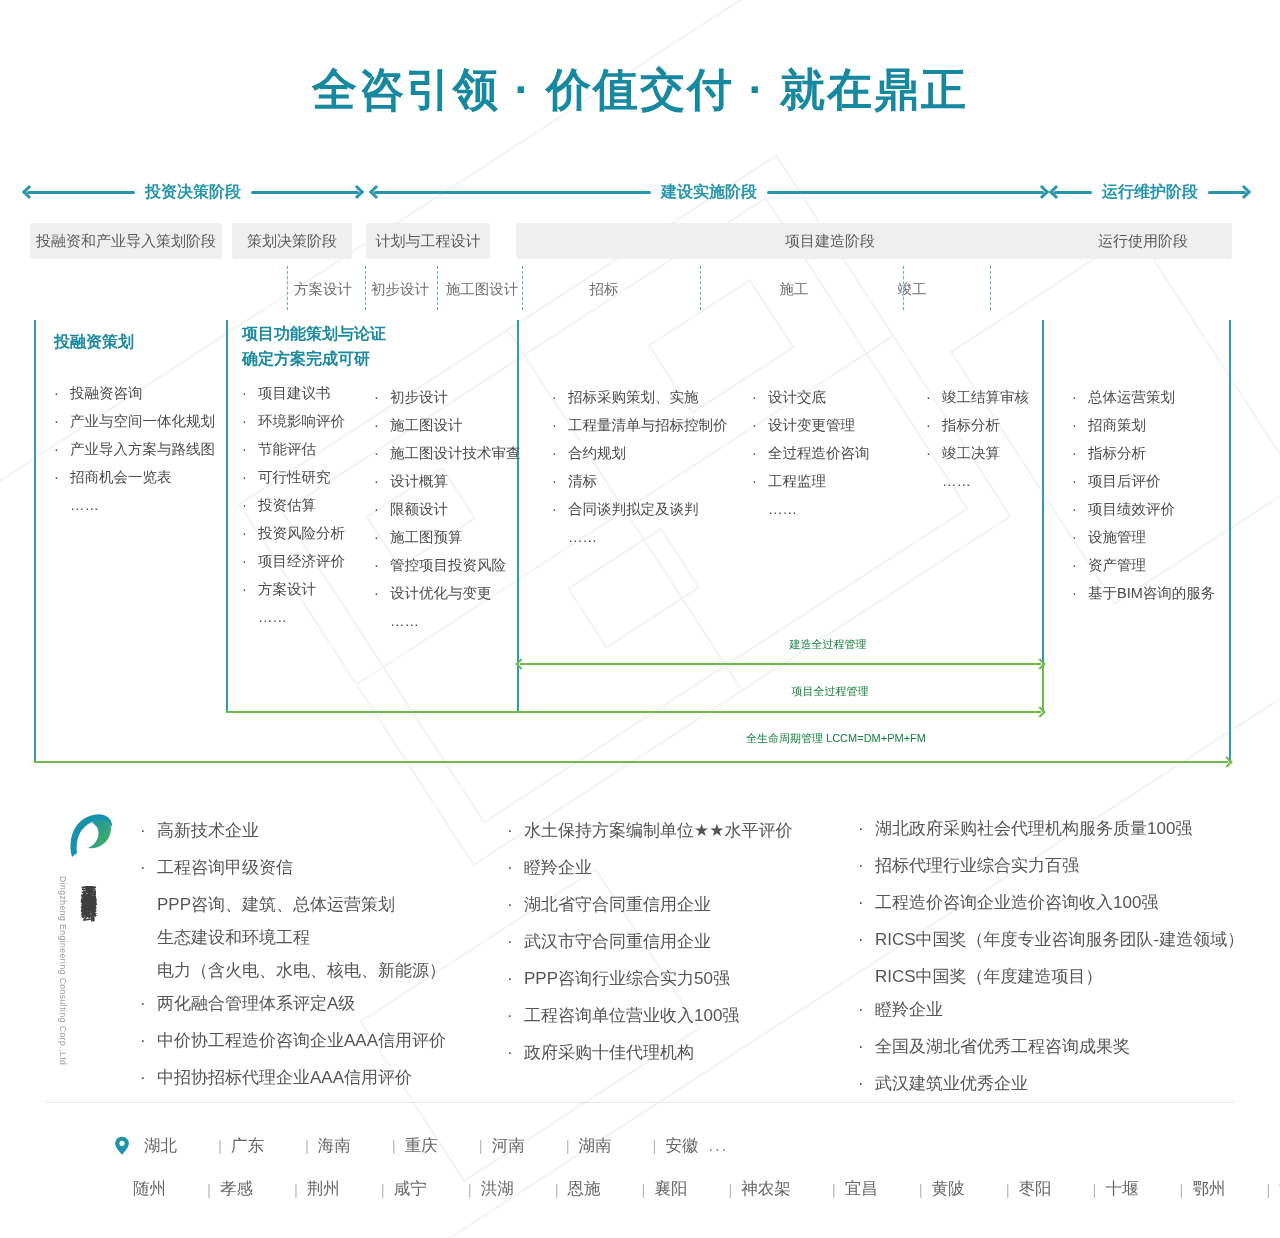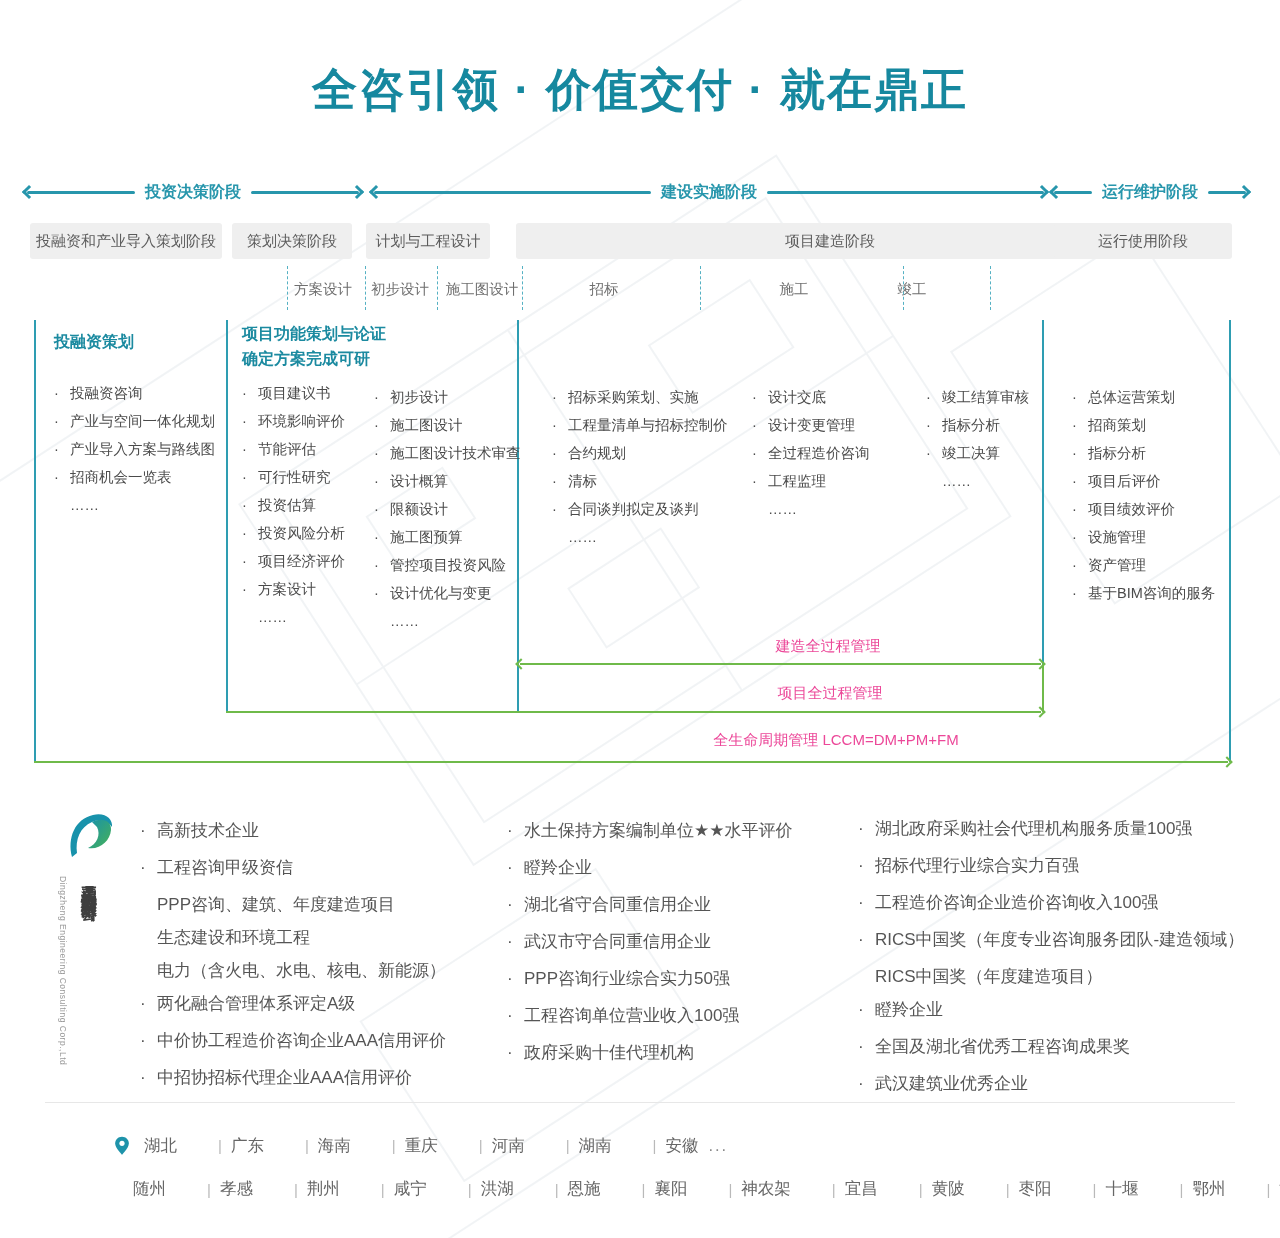--- a/index.html
+++ b/index.html
@@ -60,21 +60,21 @@
   .col li.nb .b { visibility: hidden; }
   .c1 { left: 54px;  top: 384px; }
   .c2 { left: 242px; top: 384px; }
   .c3 { left: 374px; top: 388px; }
   .c4 { left: 552px; top: 388px; }
   .c5 { left: 752px; top: 388px; }
   .c6 { left: 926px; top: 388px; }
   .c7 { left: 1072px; top: 388px; }
 
   
-  .mlabel { position: absolute; transform: translateX(-50%); color: #ec4899; font-size: 15px; white-space: nowrap; }
+  .mlabel { position: absolute; transform: translateX(-50%); color: #15803d; font-size: 11px; white-space: nowrap; }
   .ml1 { left: 828px; top: 637px; }
   .ml2 { left: 830px; top: 684px; }
   .ml3 { left: 836px; top: 731px; }
   .marrow { position: absolute; display: flex; align-items: center; color: #6fba4a; height: 12px; }
   .marrow .ln { flex: 1; border-top: 2px solid currentColor; }
   .mchev { width: 8px; height: 8px; border-left: 2px solid currentColor; border-bottom: 2px solid currentColor; flex: none; }
   .mchev.l { transform: rotate(45deg); margin-right: -5px; }
   .mchev.r { transform: rotate(-135deg); margin-left: -5px; }
   .ma1 { left: 517px; top: 658px; width: 527px; }
   .ma2 { left: 226px; top: 706px; width: 818px; }
@@ -477,21 +477,21 @@
           <span>高新技术企业</span>
         </li>
 
       <li>
           <span class="b">·</span>
           <span>工程咨询甲级资信</span>
         </li>
 
       <li class="sub">
           <span class="b">·</span>
-          <span>PPP咨询、建筑、年度建造项目</span>
+          <span>PPP咨询、建筑、总体运营策划</span>
         </li>
 
       <li class="sub">
           <span class="b">·</span>
           <span>生态建设和环境工程</span>
         </li>
 
       <li class="sub">
           <span class="b">·</span>
           <span>电力（含火电、水电、核电、新能源）</span>

